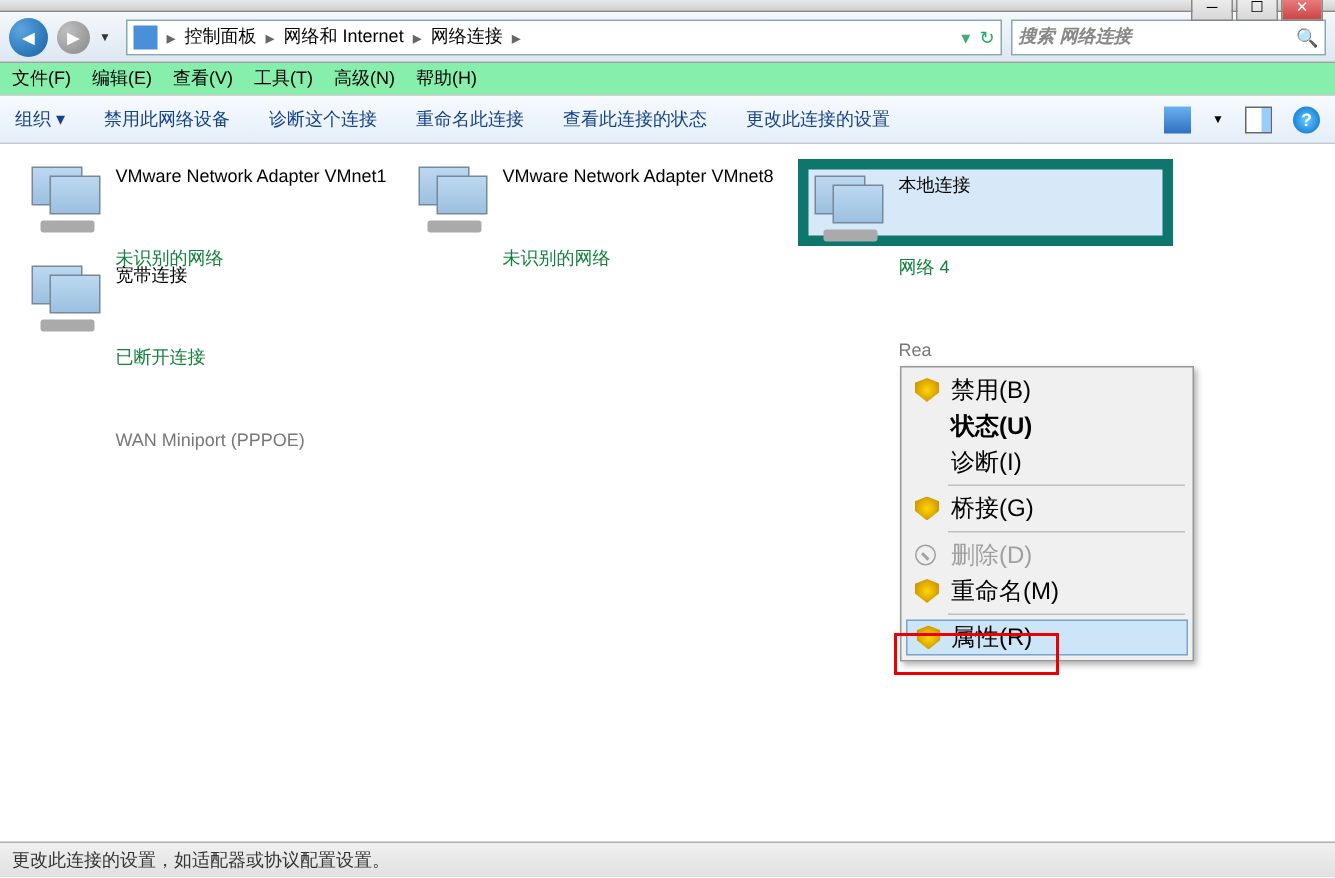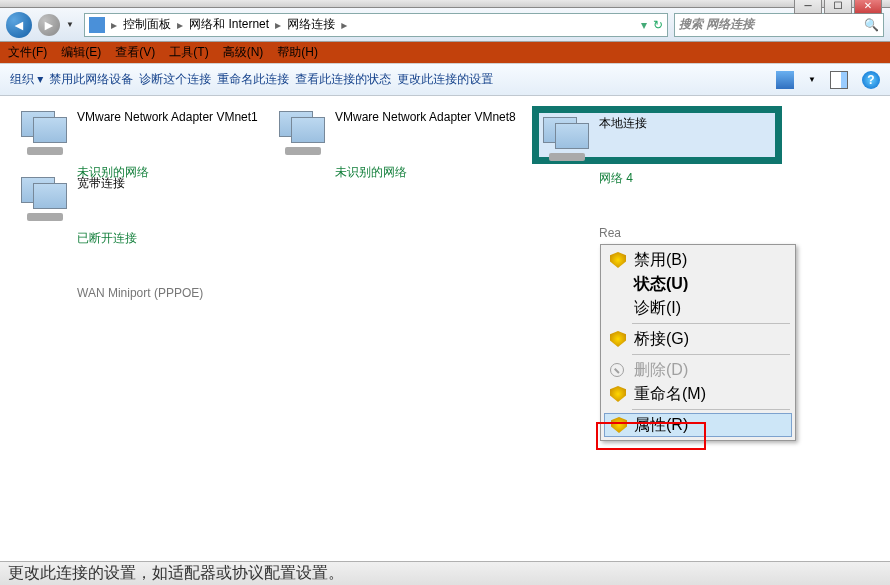--- a/index.html
+++ b/index.html
@@ -17,24 +17,24 @@
 .nav-fwd { background: radial-gradient(circle at 30% 30%, #c0c0c0, #888); width:22px; height:22px; }
 .nav-drop { width:12px; color:#333; font-size:8px; }
 .addressbar { flex:1; height:24px; border:1px solid #8aa; background:#fff; display:flex; align-items:center; padding:0 4px; gap:4px; }
 .addr-icon { width:16px; height:16px; background:#4a90d9; display:inline-block; }
 .bc-sep { color:#666; padding:0 2px; }
 .addr-refresh { margin-left:auto; display:flex; gap:6px; color:#4a7; }
 .searchbox { width:210px; height:24px; border:1px solid #8aa; background:#fff; display:flex; align-items:center; padding:0 4px; color:#888; font-style:italic;font-weight:bold; }
 .search-icon { margin-left:auto; color:#555; font-style:normal; }
 
 
-.menubar { height:22px; background:#c2410c; border-bottom:1px solid #d0d0d0; display:flex; align-items:center; padding:0 8px; gap:14px; font-size:12px; }
-
-
-.toolbar { height:32px; background:linear-gradient(to bottom,#f7fbff,#e4eef8); border-bottom:1px solid #c0c8d0; display:flex; align-items:center; padding:0 10px; gap:6px; font-size:12px; }
+.menubar { height:22px; background:#86efac; border-bottom:1px solid #d0d0d0; display:flex; align-items:center; padding:0 8px; gap:14px; font-size:12px; }
+
+
+.toolbar { height:32px; background:linear-gradient(to bottom,#f7fbff,#e4eef8); border-bottom:1px solid #c0c8d0; display:flex; align-items:center; padding:0 10px; gap:26px; font-size:12px; }
 .tb-item { color:#15428b; cursor:default; }
 .tb-right { margin-left:auto; display:flex; align-items:center; gap:14px; }
 .tb-ico { width:18px; height:18px; display:inline-block; }
 .view-ico { background:linear-gradient(#6ab0f0,#3070c0); }
 .preview-ico { border:1px solid #666; background:#fff; position:relative; }
 .preview-ico::after{content:"";position:absolute;right:0;top:0;bottom:0;width:40%;background:#9cf;}
 .help-ico { border-radius:50%; background:radial-gradient(circle,#6cf,#06c); color:#fff; text-align:center; line-height:18px; font-weight:bold; }
 
 
 .content { position:relative; height:calc(585px - 8px - 34px - 22px - 32px - 24px); background:#fff; padding:10px 16px; }
@@ -57,21 +57,21 @@
 .ctx-item.disabled { color:#a0a0a0; }
 .ctx-sep { height:1px; background:#c0c0c0; margin:3px 2px 3px 28px; }
 .ctx-shield { position:absolute; left:6px; width:16px; height:16px; background:radial-gradient(#ffd700,#c08000); clip-path: polygon(50% 0%, 100% 20%, 100% 60%, 50% 100%, 0% 60%, 0% 20%); }
 .ctx-del { position:absolute; left:6px; width:14px; height:14px; border-radius:50%; border:1.5px solid #a0a0a0; }
 .ctx-del::after { content:""; position:absolute; left:3px; right:3px; top:50%; height:1.5px; background:#a0a0a0; transform:rotate(45deg); }
 
 
 .redbox { position:absolute; left:596px; top:326px; width:110px; height:28px; border:2px solid #e00; pointer-events:none; }
 
 
-.statusbar { position:absolute; bottom:0; left:0; right:0; height:24px; background:linear-gradient(to bottom,#f0f0f0,#e0e0e0); border-top:1px solid #b0b0b0; display:flex; align-items:center; padding:0 8px; font-size:16px; color:#333; }
+.statusbar { position:absolute; bottom:0; left:0; right:0; height:24px; background:linear-gradient(to bottom,#f0f0f0,#e0e0e0); border-top:1px solid #b0b0b0; display:flex; align-items:center; padding:0 8px; font-size:12px; color:#333; }
 </style>
 </head>
 <body>
 
 <div class="titlebar">
   <div class="win-controls">
     <div class="win-btn">─</div>
     <div class="win-btn">☐</div>
     <div class="win-btn close">✕</div>
   </div>

